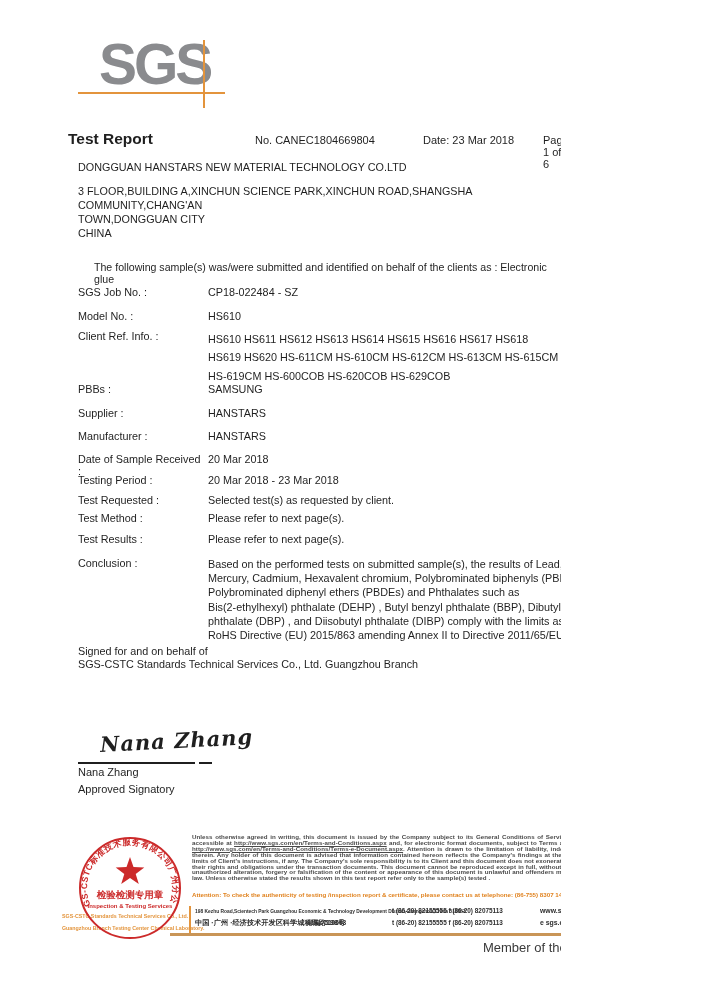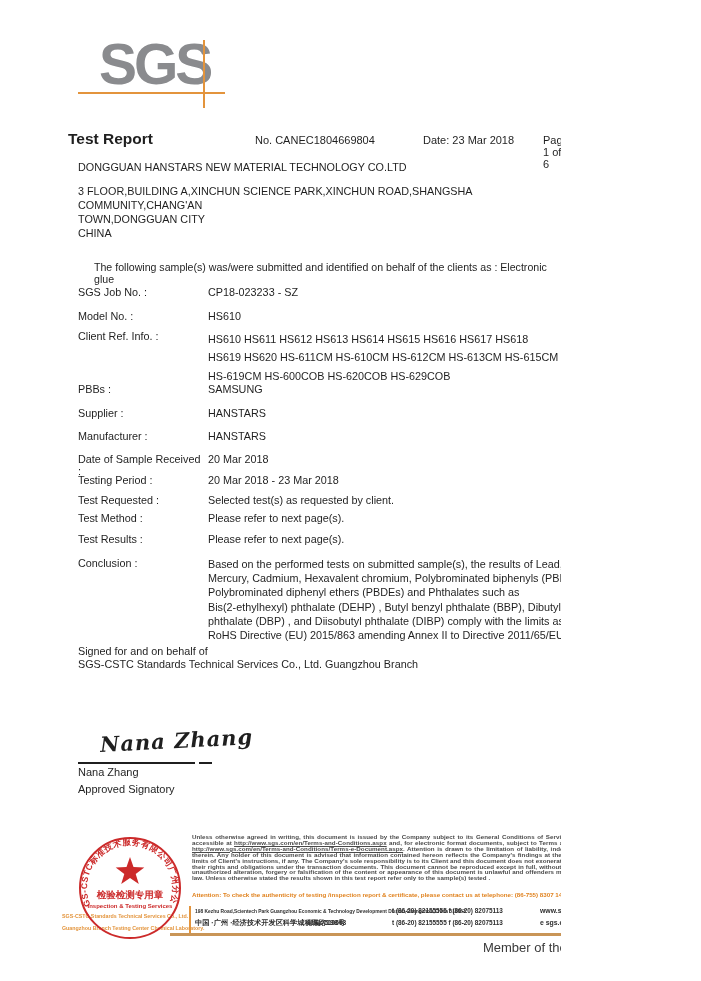--- a/index.html
+++ b/index.html
@@ -77,21 +77,21 @@
 
   <div class="cname">DONGGUAN HANSTARS NEW MATERIAL TECHNOLOGY CO.LTD</div>
   <div class="caddr">3 FLOOR,BUILDING A,XINCHUN SCIENCE PARK,XINCHUN ROAD,SHANGSHA COMMUNITY,CHANG'AN
 TOWN,DONGGUAN CITY
 CHINA</div>
 
   <div class="intro">The following sample(s) was/were submitted and identified on behalf of the clients as : Electronic glue</div>
 
   <div class="frow" style="top:286px;">
     <span class="flabel">SGS Job No. :</span>
-    <span class="fvalue">CP18-023233 - SZ</span>
+    <span class="fvalue">CP18-022484 - SZ</span>
   </div>
   <div class="frow" style="top:310px;">
     <span class="flabel">Model No. :</span>
     <span class="fvalue">HS610</span>
   </div>
   <div class="frow" style="top:330px;">
     <span class="flabel">Client Ref. Info. :</span>
     <span class="fvalue multi18">HS610 HS611  HS612  HS613  HS614  HS615  HS616   HS617  HS618
 HS619  HS620 HS-611CM  HS-610CM  HS-612CM  HS-613CM  HS-615CM
 HS-619CM   HS-600COB HS-620COB HS-629COB</span>

